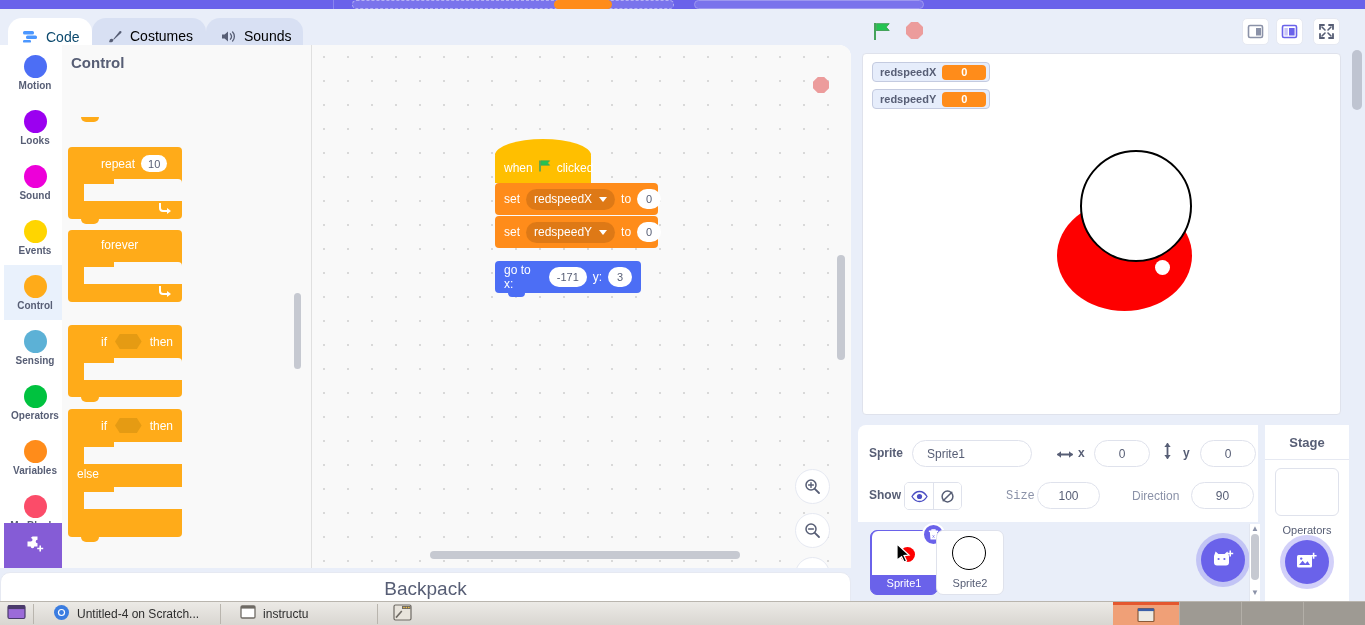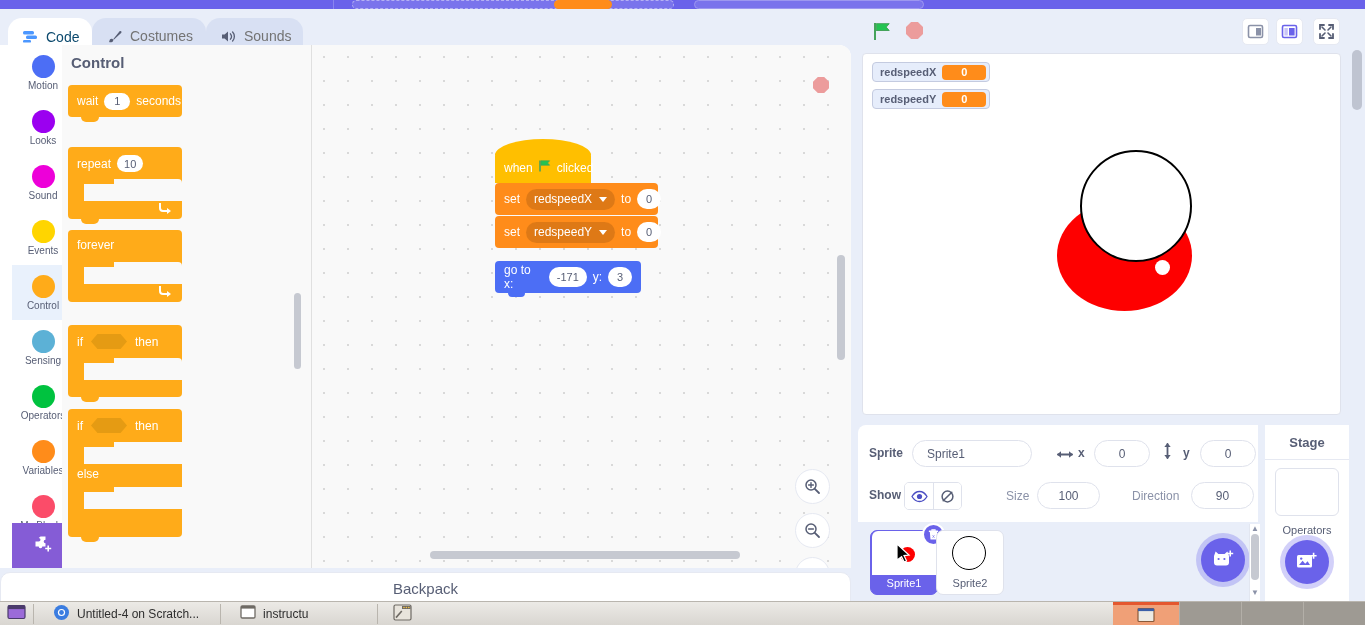--- a/index.html
+++ b/index.html
@@ -23,37 +23,37 @@
   
   .tabrow {
     position: absolute; left: 0; top: 9px; width: 862px; height: 43px;
     background: #e9eef9;
   }
   .tab {
     position: absolute; top: 9px; height: 36px;
     border-radius: 14px 14px 0 0;
     display: flex; align-items: center; gap: 7px;
     padding: 0 14px;
-    font-size: 14px; color: #737373;
+    font-size: 14px; color: #000000;
     background: #d8e0f3;
     cursor: pointer;
   }
   .tab.active { background: #fff; color: #0c4a6e; top: 9px; height: 37px; }
   .tab-icon { display:inline-flex; width:18px; height:18px; align-items:center; justify-content:center;}
 
   
   .code-panel {
     position: absolute; left: 0; top: 45px; width: 851px; height: 523px;
     background: #fff; border-radius: 0 12px 0 0;
     overflow: hidden;
   }
   
   .cat-col {
-    position: absolute; left: 12px; top: 0; width: 64px; height: 523px;
-    background: #fff; border-right: 1px solid #e6e9f2;
+    position: absolute; left: 4px; top: 0; width: 64px; height: 523px;
+    background: #fff; border-right: 1px solid #e6e9f2; font-weight: bold;
   }
   .cat {
     position: relative; height: 55px; width: 62px;
     display: flex; flex-direction: column; align-items: center; justify-content: center;
     gap: 2px; cursor: pointer;
   }
   .cat.selected { background: #e9f1fc; }
   .cat-dot { width: 23px; height: 23px; border-radius: 50%; }
   .cat-label { font-size: 10px; color: #575e75; line-height: 11px; }
   .cat-bottom {
@@ -67,20 +67,21 @@
     background: #f9f9f9; overflow: hidden;
   }
   .palette-head {
     font-size: 15px; font-weight: bold; color: #575e75;
     padding: 9px 0 0 9px;
   }
   .blk {
     position: absolute; background: #ffab19;
     color: #fff; font-size: 12px;
     border-radius: 4px;
+    padding-left: 24px;
   }
   .blk .lbl { color:#fff; }
   .numfield {
     display: inline-flex; align-items: center; justify-content: center;
     min-width: 26px; height: 17px; background: #fff; color: #575e75;
     border-radius: 9px; font-size: 11px; padding: 0 7px;
   }
   .boolslot {
     display:inline-block; width: 36px; height: 15px; background: #e59b13;
     clip-path: polygon(18% 0, 82% 0, 100% 50%, 82% 100%, 18% 100%, 0 50%);
@@ -144,21 +145,21 @@
   .caret { width:0;height:0;border-left:4px solid transparent;border-right:4px solid transparent;border-top:5px solid #fff; }
   .oval { display:inline-flex;align-items:center;justify-content:center;
     background:#fff;color:#575e75;border-radius:11px;height:20px;min-width:24px;padding:0 8px;font-size:11px; }
   .blknotch { position:absolute; left:13px; bottom:-4px; width:17px; height:4px; border-radius:0 0 4px 4px; }
 
   
   .backpack {
     position: absolute; left: 0; top: 572px; width: 851px; height: 33px;
     background: #fff; border-radius: 10px 10px 0 0; border:1px solid #e6e9f2;
     display:flex; align-items:center; justify-content:center;
-    font-size: 15px; color: #575e75; cursor: pointer;
+    font-size: 19px; color: #575e75; cursor: pointer;
   }
 
   
   .stage-ctrls {
     position:absolute; left: 862px; top: 9px; width: 503px; height: 38px;
   }
   .greenflag { position:absolute; left: 10px; top: 12px; cursor:pointer; }
   .stopbtn {
     position:absolute; left: 44px; top: 13px; width:17px;height:17px;
     background:#ec9c9c; clip-path: polygon(30% 0,70% 0,100% 30%,100% 70%,70% 100%,30% 100%,0 70%,0 30%);
@@ -353,25 +354,20 @@
               <path d="M8.5 3.5h5v3.2a1.8 1.8 0 1 0 0 3.6v3.2h-3.2a1.8 1.8 0 1 1-3.6 0H3.5v-5h3.2a1.8 1.8 0 1 0 0-3.6z" fill="#fff"></path>
               <path d="M17 12.5v2.2h2.2v1.6H17v2.2h-1.6V16.3h-2.2v-1.6h2.2v-2.2z" fill="#fff"></path>
             </svg>
         </span>
       </div>
     </div>
 
     <div class="palette">
       <div class="palette-head">Control</div>
 
-      <div class="blk" style="left:6px; top:40px; width:114px; height:32px; display:flex; align-items:center; gap:6px; padding:0 9px;">
-        <span class="lbl">wait</span>
-        <span class="numfield">1</span>
-        <span class="lbl">seconds</span>
-      </div>
       <div class="notch" style="left:19px; top:72px;"></div>
 
       <div class="blk" style="left:6px; top:102px; width:114px; height:72px;">
         <div style="display:flex;align-items:center;gap:6px;padding:8px 9px 0;">
           <span class="lbl">repeat</span>
           <span class="numfield">10</span>
         </div>
         <div style="position:absolute;left:16px;top:32px;width:98px;height:22px;background:#f9f9f9;border-radius:0 4px 0 0;"></div>
         <div style="position:absolute;left:16px;top:32px;width:30px;height:5px;background:#ffab19;"></div>
         <svg style="position:absolute;right:10px;bottom:5px;" width="14" height="12" viewBox="0 0 14 12">
@@ -568,21 +564,21 @@
             <circle cx="8.5" cy="6.5" r="2.6" fill="#4c4fc4"></circle>
           </svg>
       </div>
       <div class="showbtn">
         <svg width="17" height="15" viewBox="0 0 17 15">
             <circle cx="8.5" cy="7.5" r="5.4" stroke="#575e75" stroke-width="1.5" fill="none"></circle>
             <path d="M4.2 11.8 12.8 3.2" stroke="#575e75" stroke-width="1.5" stroke-linecap="round"></path>
           </svg>
       </div>
     </div>
-    <div style="position:absolute;left:148px;top:64px;" class="si-sublabel">Size</div>
+    <div style="position:absolute;left:148px;top:64px;font-family:Liberation Mono, monospace;" class="si-sublabel">Size</div>
     <div class="si-input si-num" style="position:absolute;left:179px;top:57px;width:63px;">100</div>
     <div style="position:absolute;left:274px;top:64px;" class="si-sublabel">Direction</div>
     <div class="si-input si-num" style="position:absolute;left:333px;top:57px;width:63px;">90</div>
   </div>
 
   <div class="sprite-list">
     <div class="sprite-card selected" style="left:8px;">
       <div class="sprite-thumb">
         <div style="position:absolute;left:28px;top:16px;width:15px;height:15px;background:#fe0000;border-radius:50%;"></div>
         <svg style="position:absolute;left:24px;top:12px;" width="16" height="22" viewBox="0 0 16 22">

